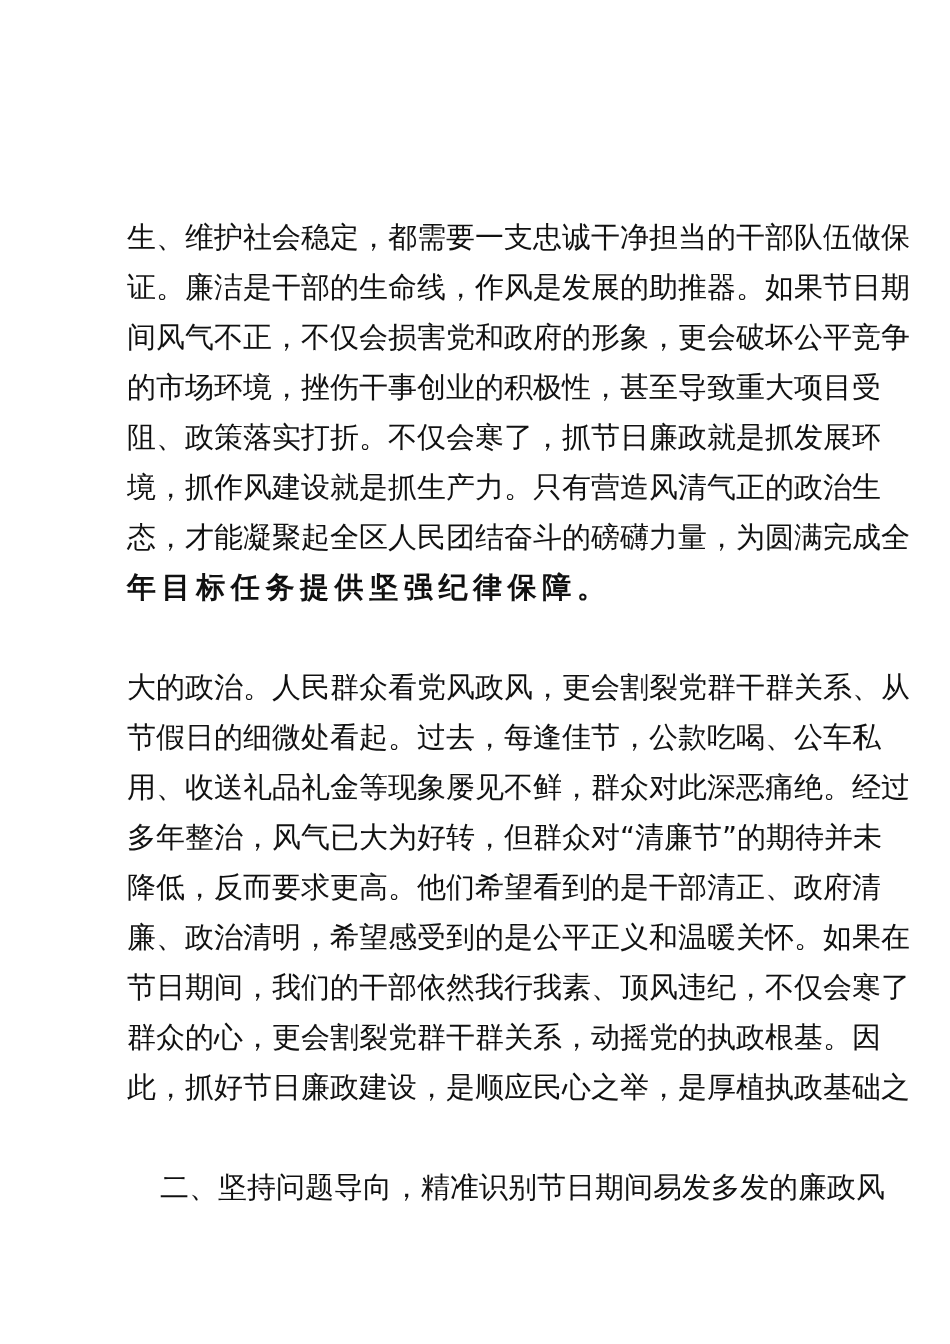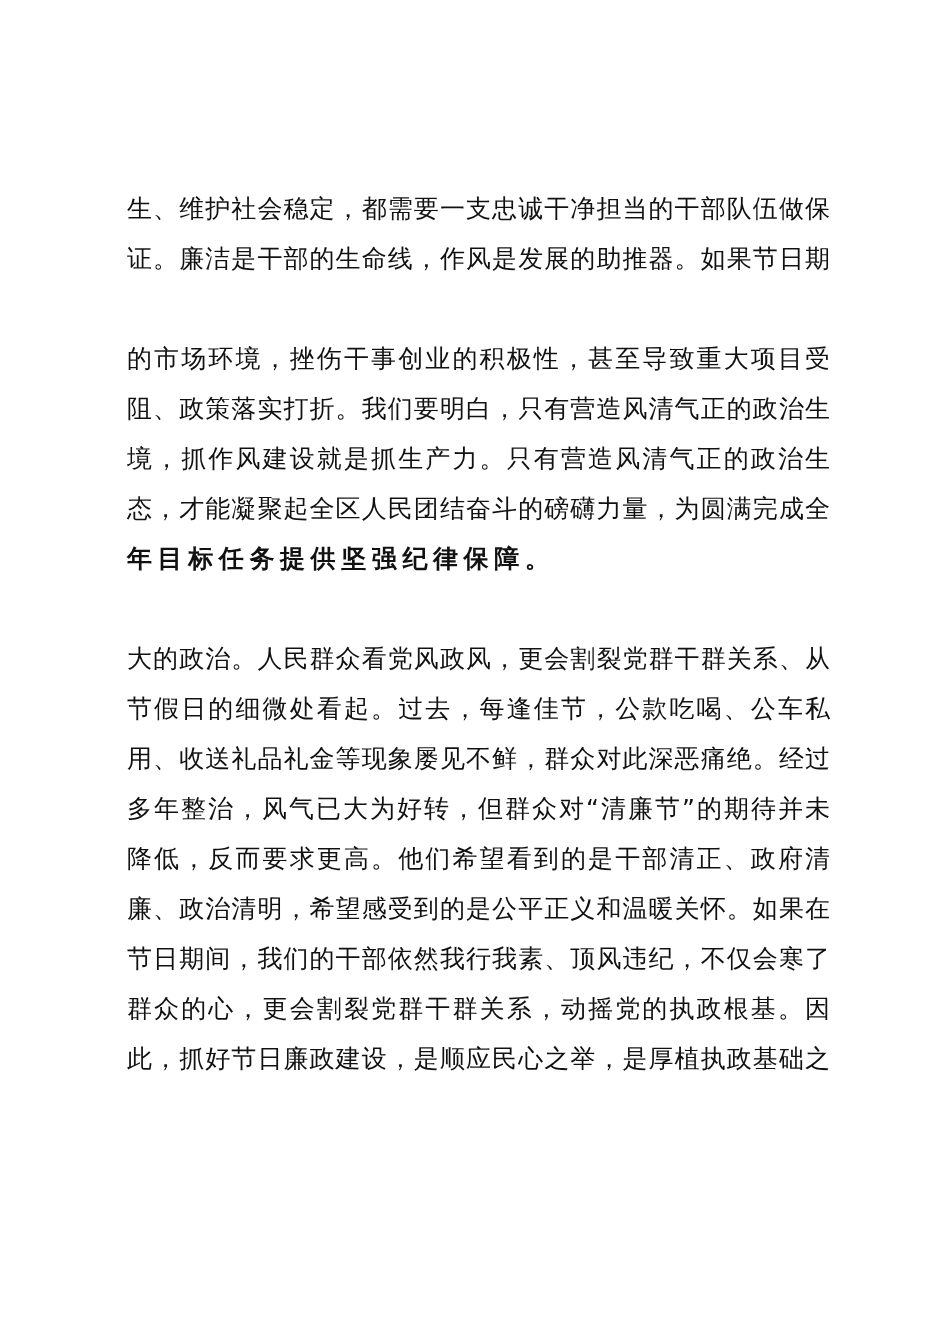--- a/index.html
+++ b/index.html
@@ -1,38 +1,40 @@
 <!DOCTYPE html>
 <html><head>
 <meta charset="utf-8">
 <style>
   html, body { margin: 0; padding: 0; background: #ffffff; }
   body { width: 950px; height: 1344px; position: relative; overflow: hidden;
          font-family: "DejaVu Sans", "Liberation Sans", sans-serif; color: #111111; }
   .page { position: absolute; left: 0; top: 0; width: 950px; height: 1344px; background: #ffffff; }
   .line { position: absolute; left: 127px; width: 703px; height: 40px;
-          font-size: 25px; line-height: 40px; white-space: nowrap;
-          text-align: justify; text-align-last: justify; }
+          font-size: 29px; line-height: 40px; white-space: nowrap;
+          text-align: justify; text-align-last: justify; margin-top: 28px; }
   .line.indent { left: 180px; width: 650px; }
   .line.last { text-align-last: left; letter-spacing: 5.6px; }
   .line.heading { left: 160px; width: 670px; }
 </style>
 </head>
 <body>
 
 <div class="page">
   <div class="line" style="top: 189px;">生、维护社会稳定，都需要一支忠诚干净担当的干部队伍做保</div>
   <div class="line" style="top: 239px;">证。廉洁是干部的生命线，作风是发展的助推器。如果节日期</div>
+  <div class="line" style="top: 289px;">间风气不正，不仅会损害党和政府的形象，更会破坏公平竞争</div>
   <div class="line" style="top: 339px;">的市场环境，挫伤干事创业的积极性，甚至导致重大项目受</div>
-  <div class="line" style="top: 389px;">阻、政策落实打折。我们要明白，只有营造风清气正的政治生</div>
+  <div class="line" style="top: 389px;">阻、政策落实打折。不仅会寒了，抓节日廉政就是抓发展环</div>
   <div class="line" style="top: 439px;">境，抓作风建设就是抓生产力。只有营造风清气正的政治生</div>
   <div class="line" style="top: 489px;">态，才能凝聚起全区人民团结奋斗的磅礴力量，为圆满完成全</div>
   <div class="line last" style="top: 539px; font-weight: bold;">年目标任务提供坚强纪律保障。</div>
   <div class="line" style="top: 639px;">大的政治。人民群众看党风政风，更会割裂党群干群关系、从</div>
   <div class="line" style="top: 689px;">节假日的细微处看起。过去，每逢佳节，公款吃喝、公车私</div>
   <div class="line" style="top: 739px;">用、收送礼品礼金等现象屡见不鲜，群众对此深恶痛绝。经过</div>
   <div class="line" style="top: 789px;">多年整治，风气已大为好转，但群众对“清廉节”的期待并未</div>
   <div class="line" style="top: 839px;">降低，反而要求更高。他们希望看到的是干部清正、政府清</div>
   <div class="line" style="top: 889px;">廉、政治清明，希望感受到的是公平正义和温暖关怀。如果在</div>
   <div class="line" style="top: 939px;">节日期间，我们的干部依然我行我素、顶风违纪，不仅会寒了</div>
   <div class="line" style="top: 989px;">群众的心，更会割裂党群干群关系，动摇党的执政根基。因</div>
   <div class="line" style="top: 1039px;">此，抓好节日廉政建设，是顺应民心之举，是厚植执政基础之</div>
+  <div class="line heading" style="top: 1139px;">二、坚持问题导向，精准识别节日期间易发多发的廉政风</div>
 </div>
 
 </body></html>

